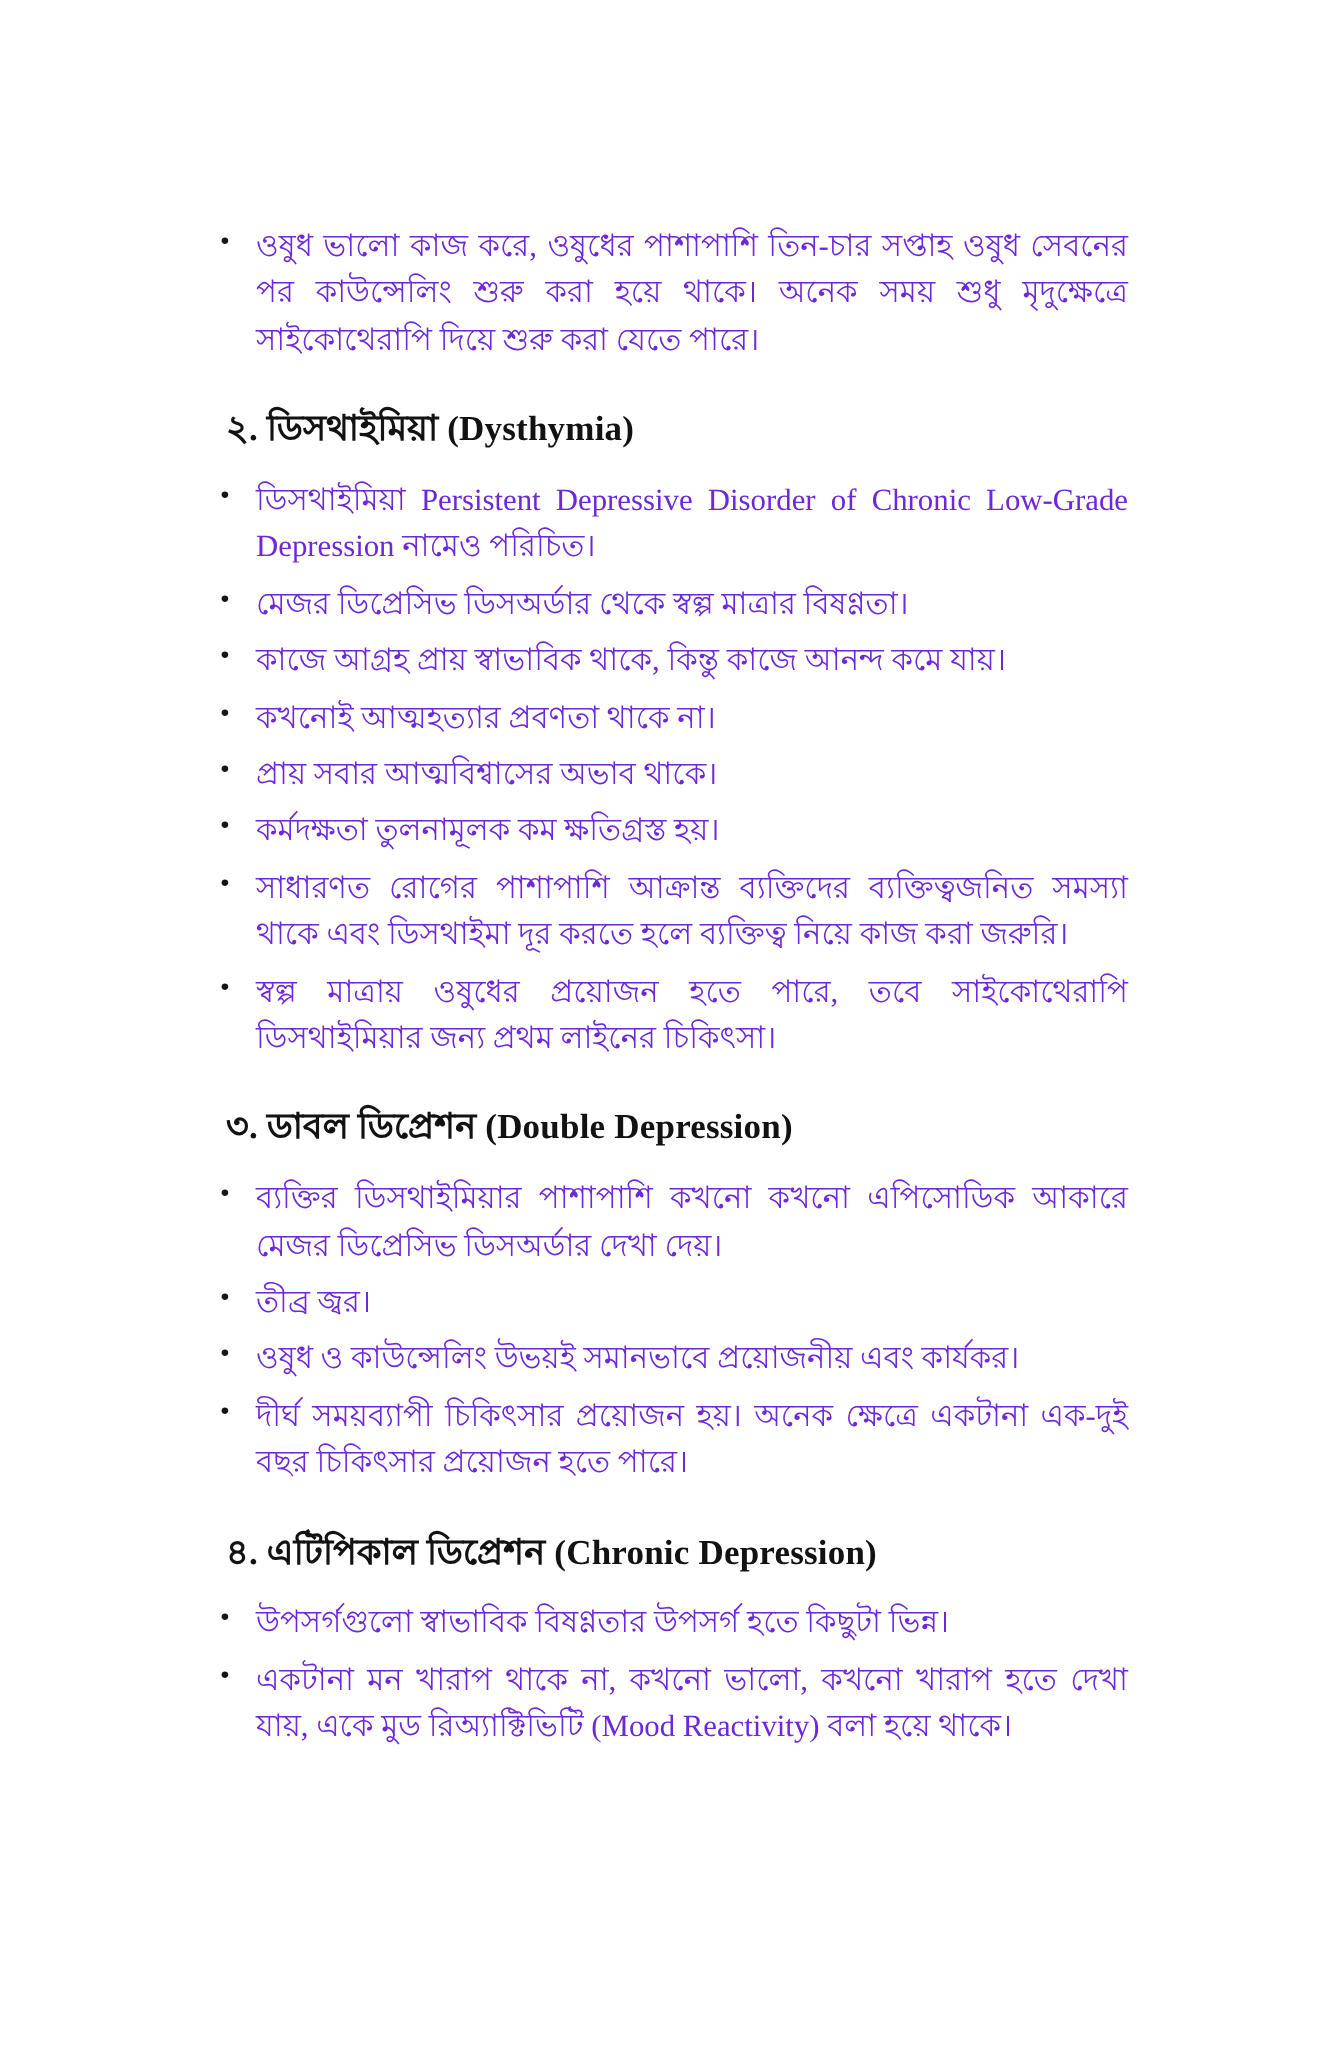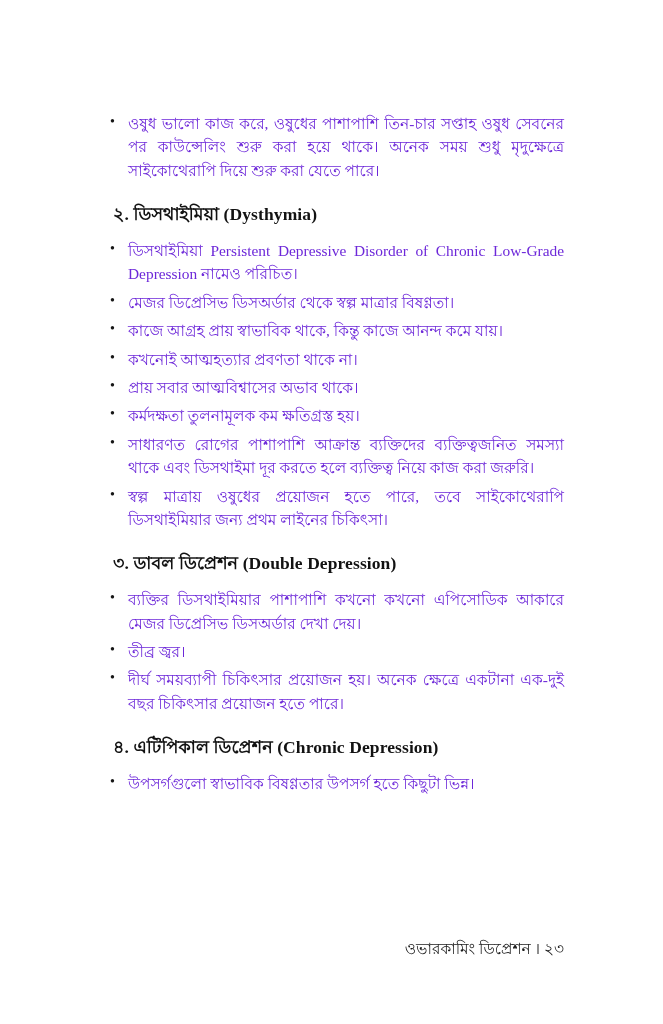--- a/index.html
+++ b/index.html
@@ -130,28 +130,29 @@
     </ul>
 
     <div class="heading sec-gap">
       <span class="num">৩.</span>
       <span class="bn">ডাবল ডিপ্রেশন</span>
       <span class="lat">(Double Depression)</span>
     </div>
     <ul class="bullets after-heading">
       <li>ব্যক্তির ডিসথাইমিয়ার পাশাপাশি কখনো কখনো এপিসোডিক আকারে মেজর ডিপ্রেসিভ ডিসঅর্ডার দেখা দেয়।</li>
       <li class="nojust">তীব্র জ্বর।</li>
+      <li class="nojust">ওষুধ ও কাউন্সেলিং উভয়ই সমানভাবে প্রয়োজনীয় এবং কার্যকর।</li>
       <li>দীর্ঘ সময়ব্যাপী চিকিৎসার প্রয়োজন হয়। অনেক ক্ষেত্রে একটানা এক-দুই বছর চিকিৎসার প্রয়োজন হতে পারে।</li>
     </ul>
 
     <div class="heading sec-gap">
       <span class="num">৪.</span>
       <span class="bn">এটিপিকাল ডিপ্রেশন</span>
       <span class="lat">(Chronic Depression)</span>
     </div>
     <ul class="bullets after-heading">
       <li class="nojust">উপসর্গগুলো স্বাভাবিক বিষণ্ণতার উপসর্গ হতে কিছুটা ভিন্ন।</li>
+      <li>একটানা মন খারাপ থাকে না, কখনো ভালো, কখনো খারাপ হতে দেখা যায়, একে মুড রিঅ্যাক্টিভিটি (Mood Reactivity) বলা হয়ে থাকে।</li>
     </ul>
 
   </div>
 
-  <div class="footer">ওভারকামিং ডিপ্রেশন । ২৩</div>
 </div>
 
 </body></html>

